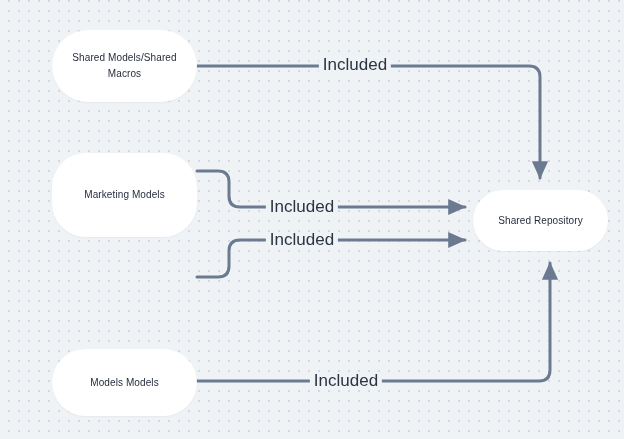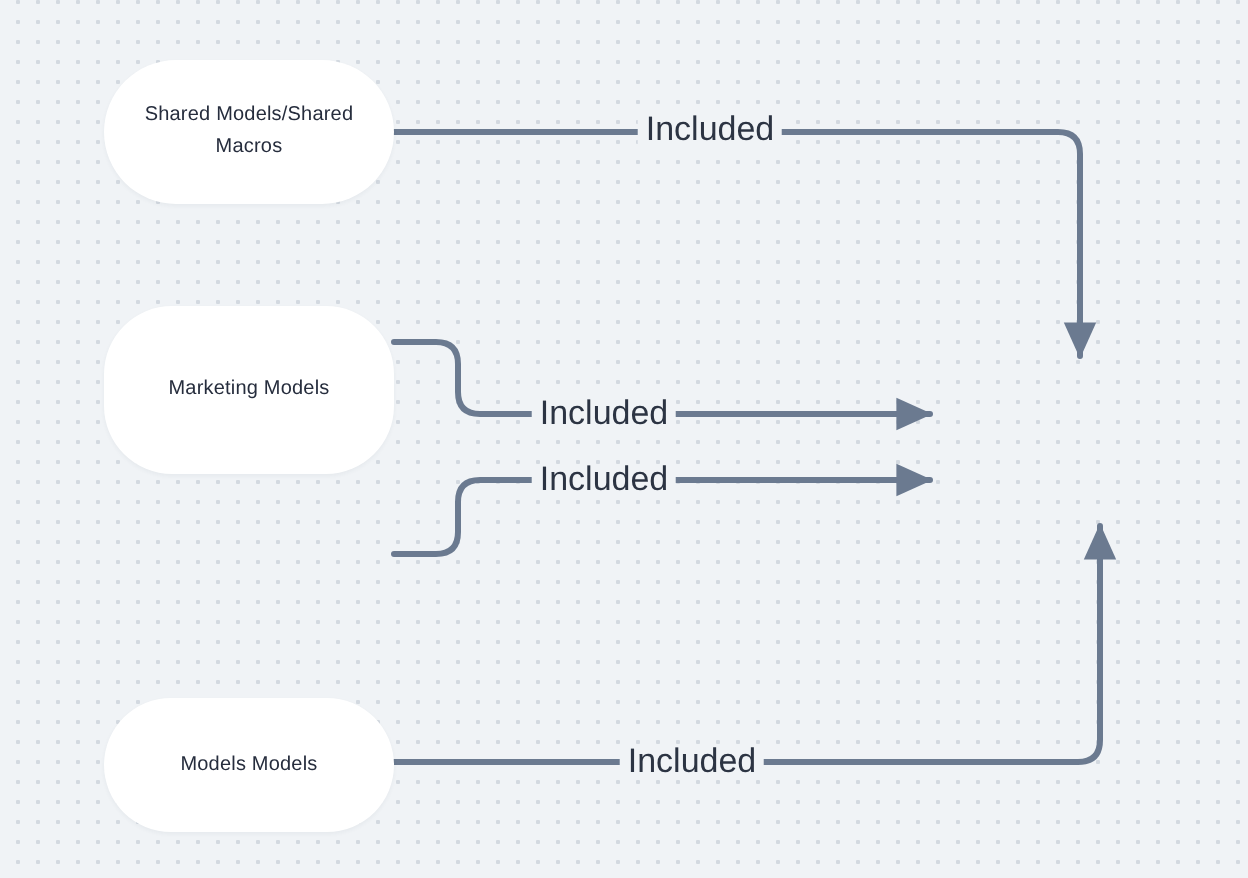--- a/index.html
+++ b/index.html
@@ -81,19 +81,22 @@
 
   <div class="node" style="left:52px; top:138px; width:145px; height:84px; border-radius:34px;margin-top:15px;">
     <span>Marketing Models</span>
   </div>
 
 
   <div class="node" style="left:52px; top:349px; width:145px; height:67px; border-radius:34px;">
     <span>Models Models</span>
   </div>
 
+  <div class="node" style="left:473px; top:190px; width:135px; height:61px; border-radius:31px;">
+    <span>Shared Repository</span>
+  </div>
 
   <div class="edge-label" style="left:355px; top:65px;">Included</div>
   <div class="edge-label" style="left:302px; top:207px;">Included</div>
   <div class="edge-label" style="left:302px; top:240px;">Included</div>
   <div class="edge-label" style="left:346px; top:381px;">Included</div>
 
 </div>
 
 </body></html>

